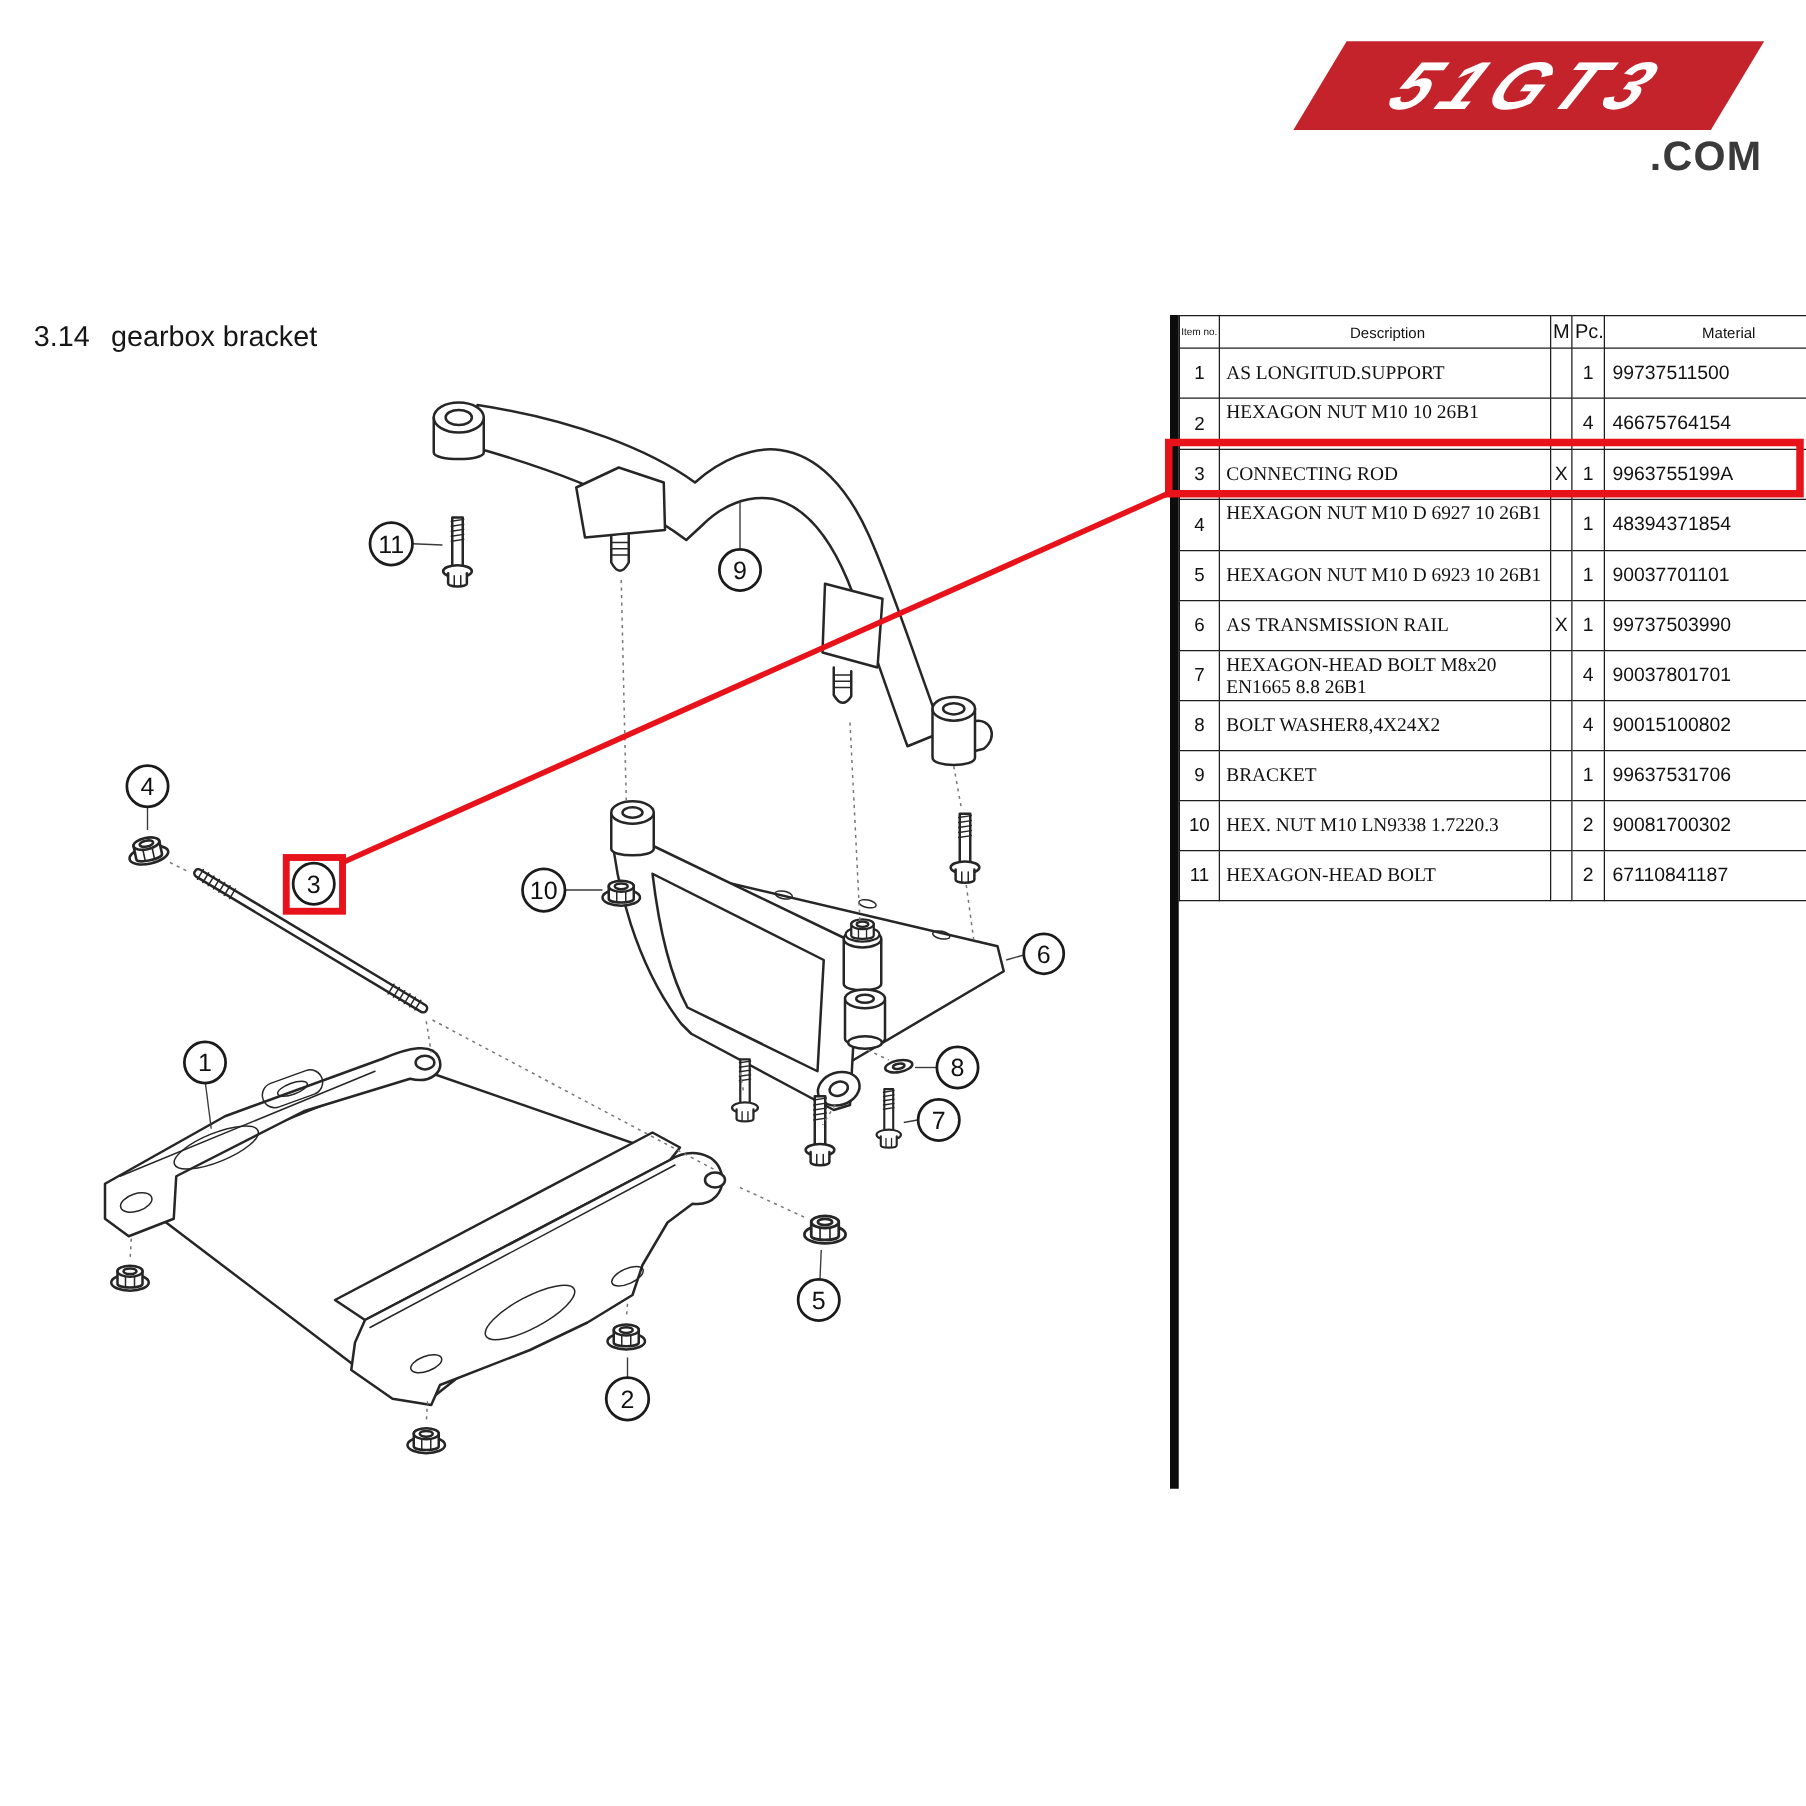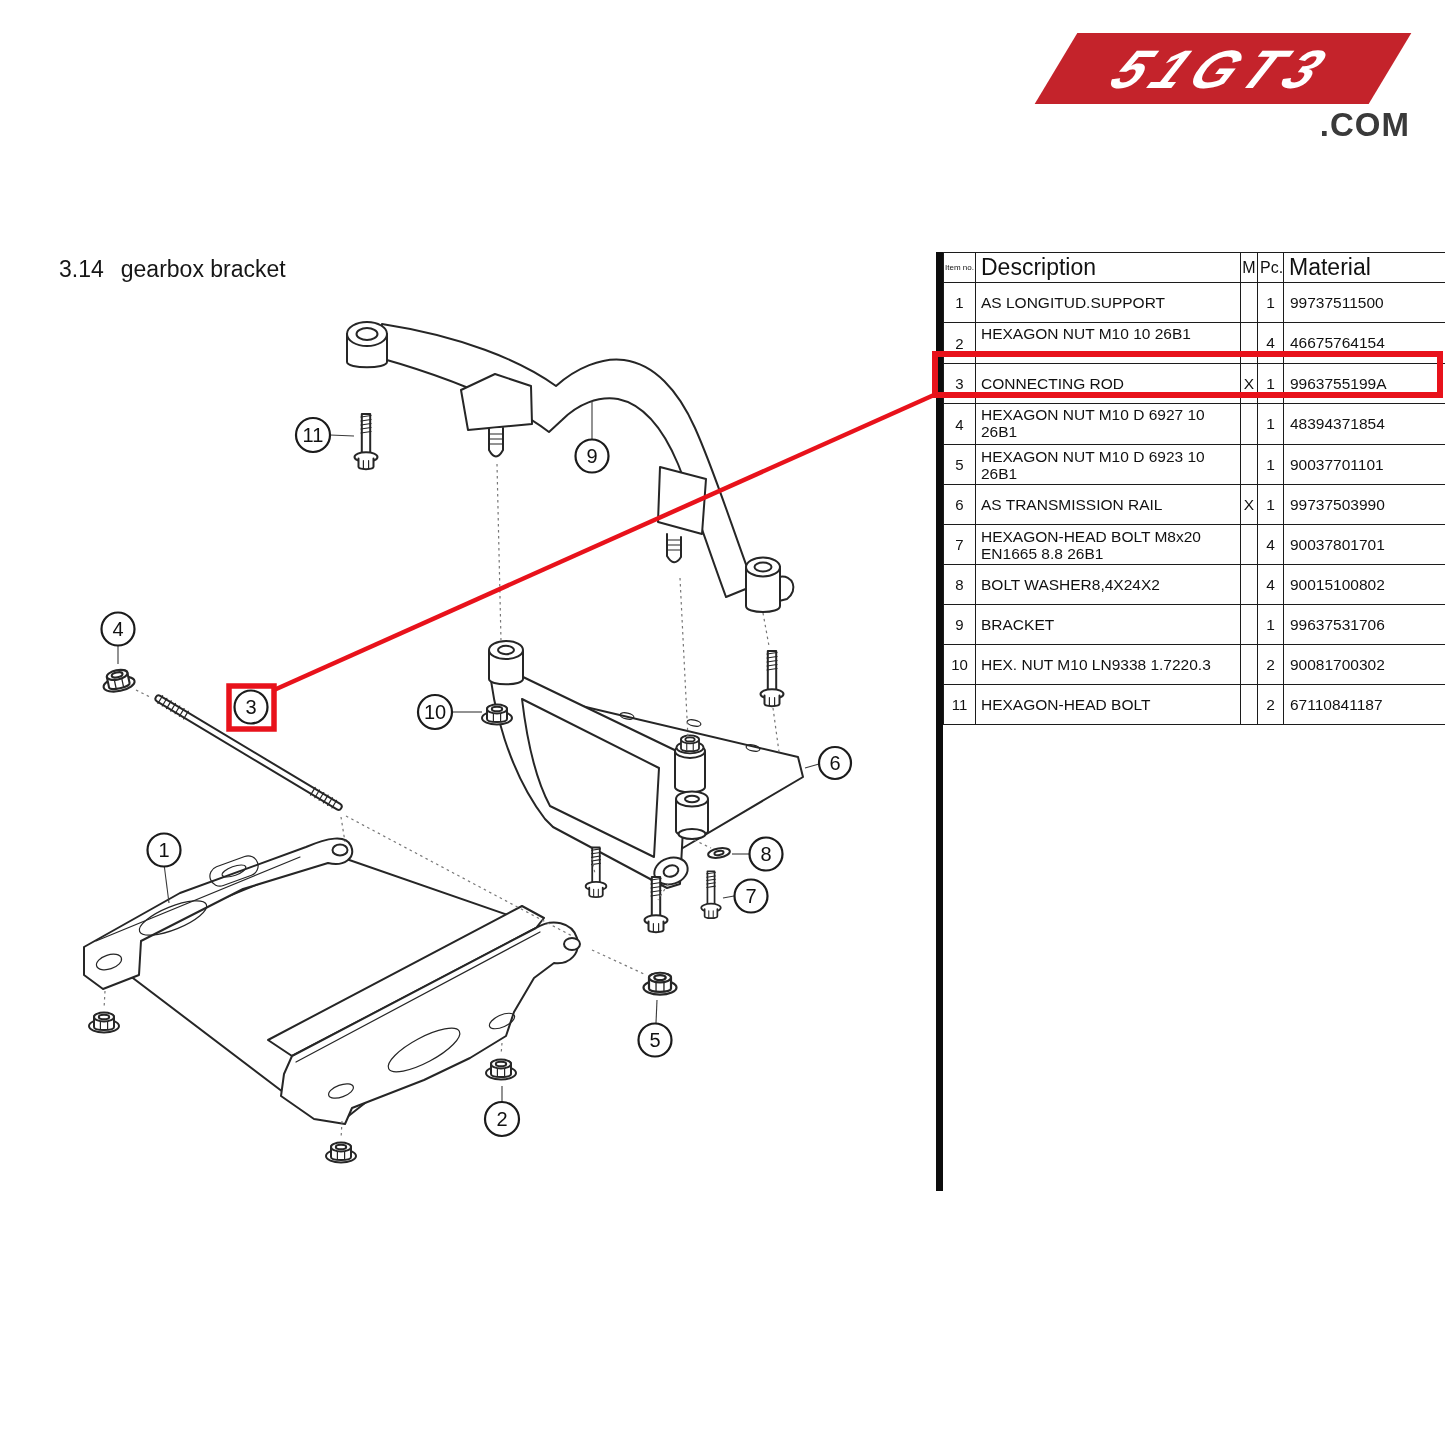--- a/index.html
+++ b/index.html
@@ -11,21 +11,21 @@
 
   
   .logo-band{position:absolute;left:1056px;top:33px;width:334px;height:71px;
     background:var(--brand);transform:skewX(-31deg);
     display:flex;align-items:center;justify-content:center;}
   .logo-text{color:#fff;font-weight:bold;font-style:italic;font-size:54px;letter-spacing:9px;line-height:1;}
   .logo-com{position:absolute;top:106px;left:1260px;width:150px;text-align:right;
     font-weight:bold;font-size:33px;color:var(--com);letter-spacing:1px;}
 
   
-  .title{position:absolute;left:27px;top:256px;font-size:23px;color:#161616;margin-left:32px;}
+  .title{position:absolute;left:27px;top:256px;font-size:23px;color:#161616;}
   .title .num{margin-right:17px;}
 
   
   svg.diagram{position:absolute;left:0;top:0;z-index:1;}
   .part{fill:#fff;stroke:#262626;stroke-width:2;stroke-linejoin:round;stroke-linecap:round;}
   .thin{fill:none;stroke:#262626;stroke-width:1.2;stroke-linecap:round;}
   .dot{fill:none;stroke:#777;stroke-width:1.2;stroke-dasharray:2.5 3.5;}
   .lead{stroke:#3a3a3a;stroke-width:1.1;}
   .callout{fill:#fff;stroke:#1b1b1b;stroke-width:2.2;}
   .callout-num{font-family:"Liberation Sans","DejaVu Sans",sans-serif;font-size:20px;fill:#111;
@@ -33,26 +33,26 @@
   .hl-line{stroke:var(--hl);stroke-width:4.5;}
   .hl-rect{fill:none;stroke:var(--hl);stroke-width:5.5;}
 
   
   .left-bar{position:absolute;left:936px;top:252px;width:7px;height:939px;background:#0d0d0d;z-index:2;}
   .table-wrap{position:absolute;left:943px;top:252px;width:536px;z-index:2;}
   table{border-collapse:collapse;table-layout:fixed;width:100%;}
   th,td{border:1.5px solid #1c1c1c;overflow:hidden;}
   thead th{height:23px;font-weight:normal;white-space:nowrap;}
   .h-item{font-size:8px;text-align:left;padding:0 1px;}
-  .h-desc,.h-mat{font-size:23px;text-align:left;padding-left:5px;}
+  .h-desc,.h-mat{font-size:12px;text-align:center;padding-left:5px;}
   .h-m{font-size:16px;text-align:center;padding:0;}
   .h-pc{font-size:16px;text-align:left;padding-left:2px;}
   tbody td{height:37px;font-size:15.5px;vertical-align:middle;}
   .c-item{text-align:center;font-size:15px;}
-  .c-desc{padding-left:5px;white-space:pre-line;line-height:17px;}
+  .c-desc{padding-left:5px;white-space:pre-line;line-height:17px;font-family:Liberation Serif, serif;}
   .c-m{text-align:center;}
   .c-pc{text-align:center;}
   .c-mat{padding-left:6px;}
   tbody tr:nth-child(2) .c-desc,tbody tr:nth-child(4) .c-desc{vertical-align:top;padding-top:2px;}
   col.w-item{width:32px;}col.w-desc{width:265px;}col.w-m{width:17px;}col.w-pc{width:26px;}
 
   .row-highlight{position:absolute;border:6px solid var(--hl);box-sizing:border-box;z-index:5;
     pointer-events:none;}
 </style>
 </head>

